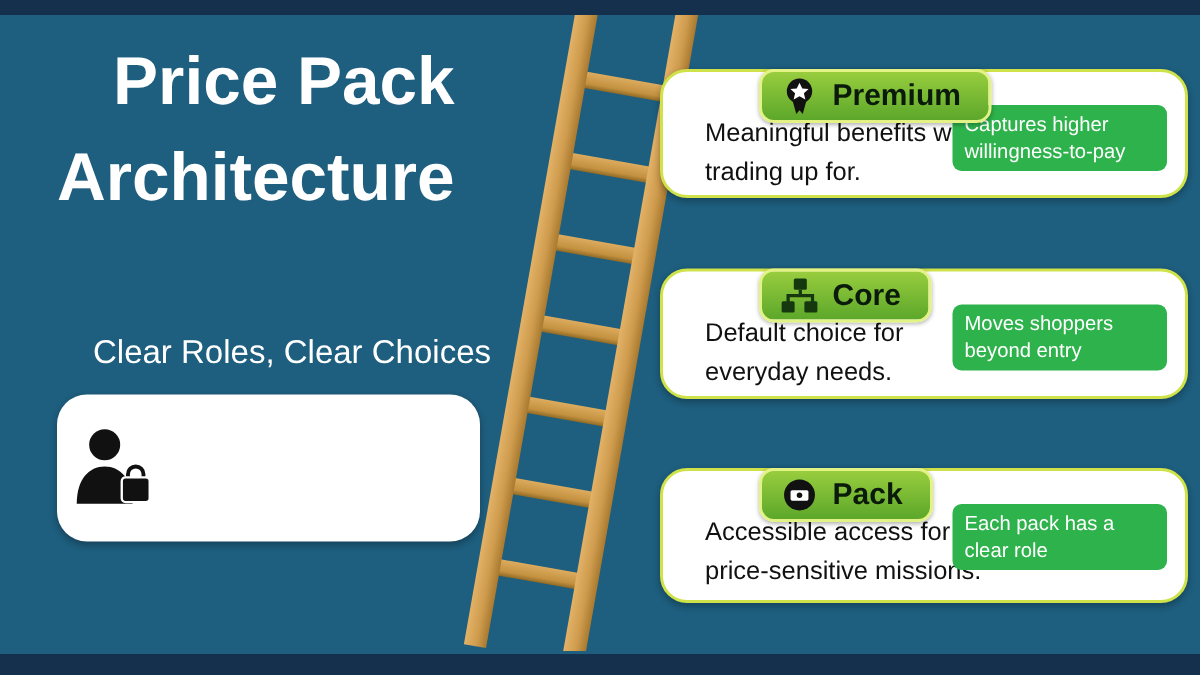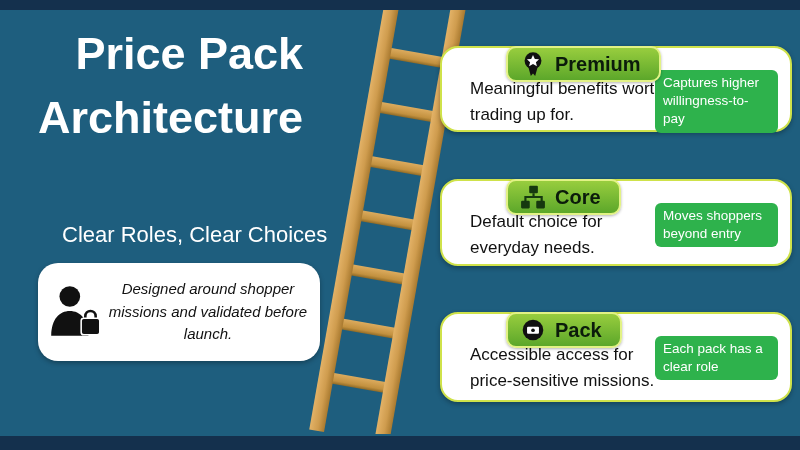--- a/index.html
+++ b/index.html
@@ -35,21 +35,21 @@
                 background:#ffffff; border:2px solid #cfe24a; border-radius:18px;
                 box-shadow:0 2px 5px rgba(0,0,0,.3); }
   .pill { position:absolute; top:16px; left:66px; display:inline-flex; align-items:center;
           gap:9px; padding:3px 18px 3px 12px;
           background:linear-gradient(180deg,#98cd3e,#5ca72a);
           border:2px solid #e2f285; border-radius:10px; z-index:5;
           box-shadow:0 1px 3px rgba(0,0,0,.3); }
   .pill .label { font-size:20px; font-weight:bold; color:#0b1b0b; }
   .desc { position:absolute; left:28px; top:28px; width:195px; font-size:17px;
           line-height:1.5; color:#111111; }
-  .tag  { position:absolute; right:12px; top:22px; width:123px; background:#2eb24c;
+  .tag  { position:absolute; right:12px; top:22px; width:143px; background:#2eb24c;
           color:#ffffff; font-size:13.5px; line-height:1.35; padding:4px 8px;
           border-radius:6px; }
 </style>
 </head>
 <body>
 
 <div class="bar top"></div>
 <div class="bar bottom"></div>
 
 <div class="title">
@@ -59,21 +59,20 @@
 
 <div class="subtitle">Clear Roles, Clear Choices</div>
 
 <div class="note-card">
   <svg width="56" height="60" viewBox="0 0 54 58">
     <circle cx="21" cy="14" r="10" fill="#111111"></circle>
     <path d="M3 52 C3 36 11 28 21 28 C31 28 39 36 39 52 Z" fill="#111111"></path>
     <path d="M36 36 v-3 a5 5 0 0 1 10 0 v3" fill="none" stroke="#111111" stroke-width="2.5"></path>
     <rect x="32" y="35" width="18" height="16" rx="2.5" fill="#111111" stroke="#ffffff" stroke-width="1.5"></rect>
   </svg>
-  <div class="note-text">Designed around shopper missions and validated before launch.</div>
 </div>
 
 <svg class="ladder" width="235" height="428" viewBox="0 0 235 428">
   <defs>
     <linearGradient id="rail" x1="0" y1="0" x2="1" y2="0">
       <stop offset="0" stop-color="#e3b267"></stop>
       <stop offset="0.55" stop-color="#cf9c4e"></stop>
       <stop offset="1" stop-color="#a8792f"></stop>
     </linearGradient>
     <linearGradient id="rung" x1="0" y1="0" x2="0" y2="1">

